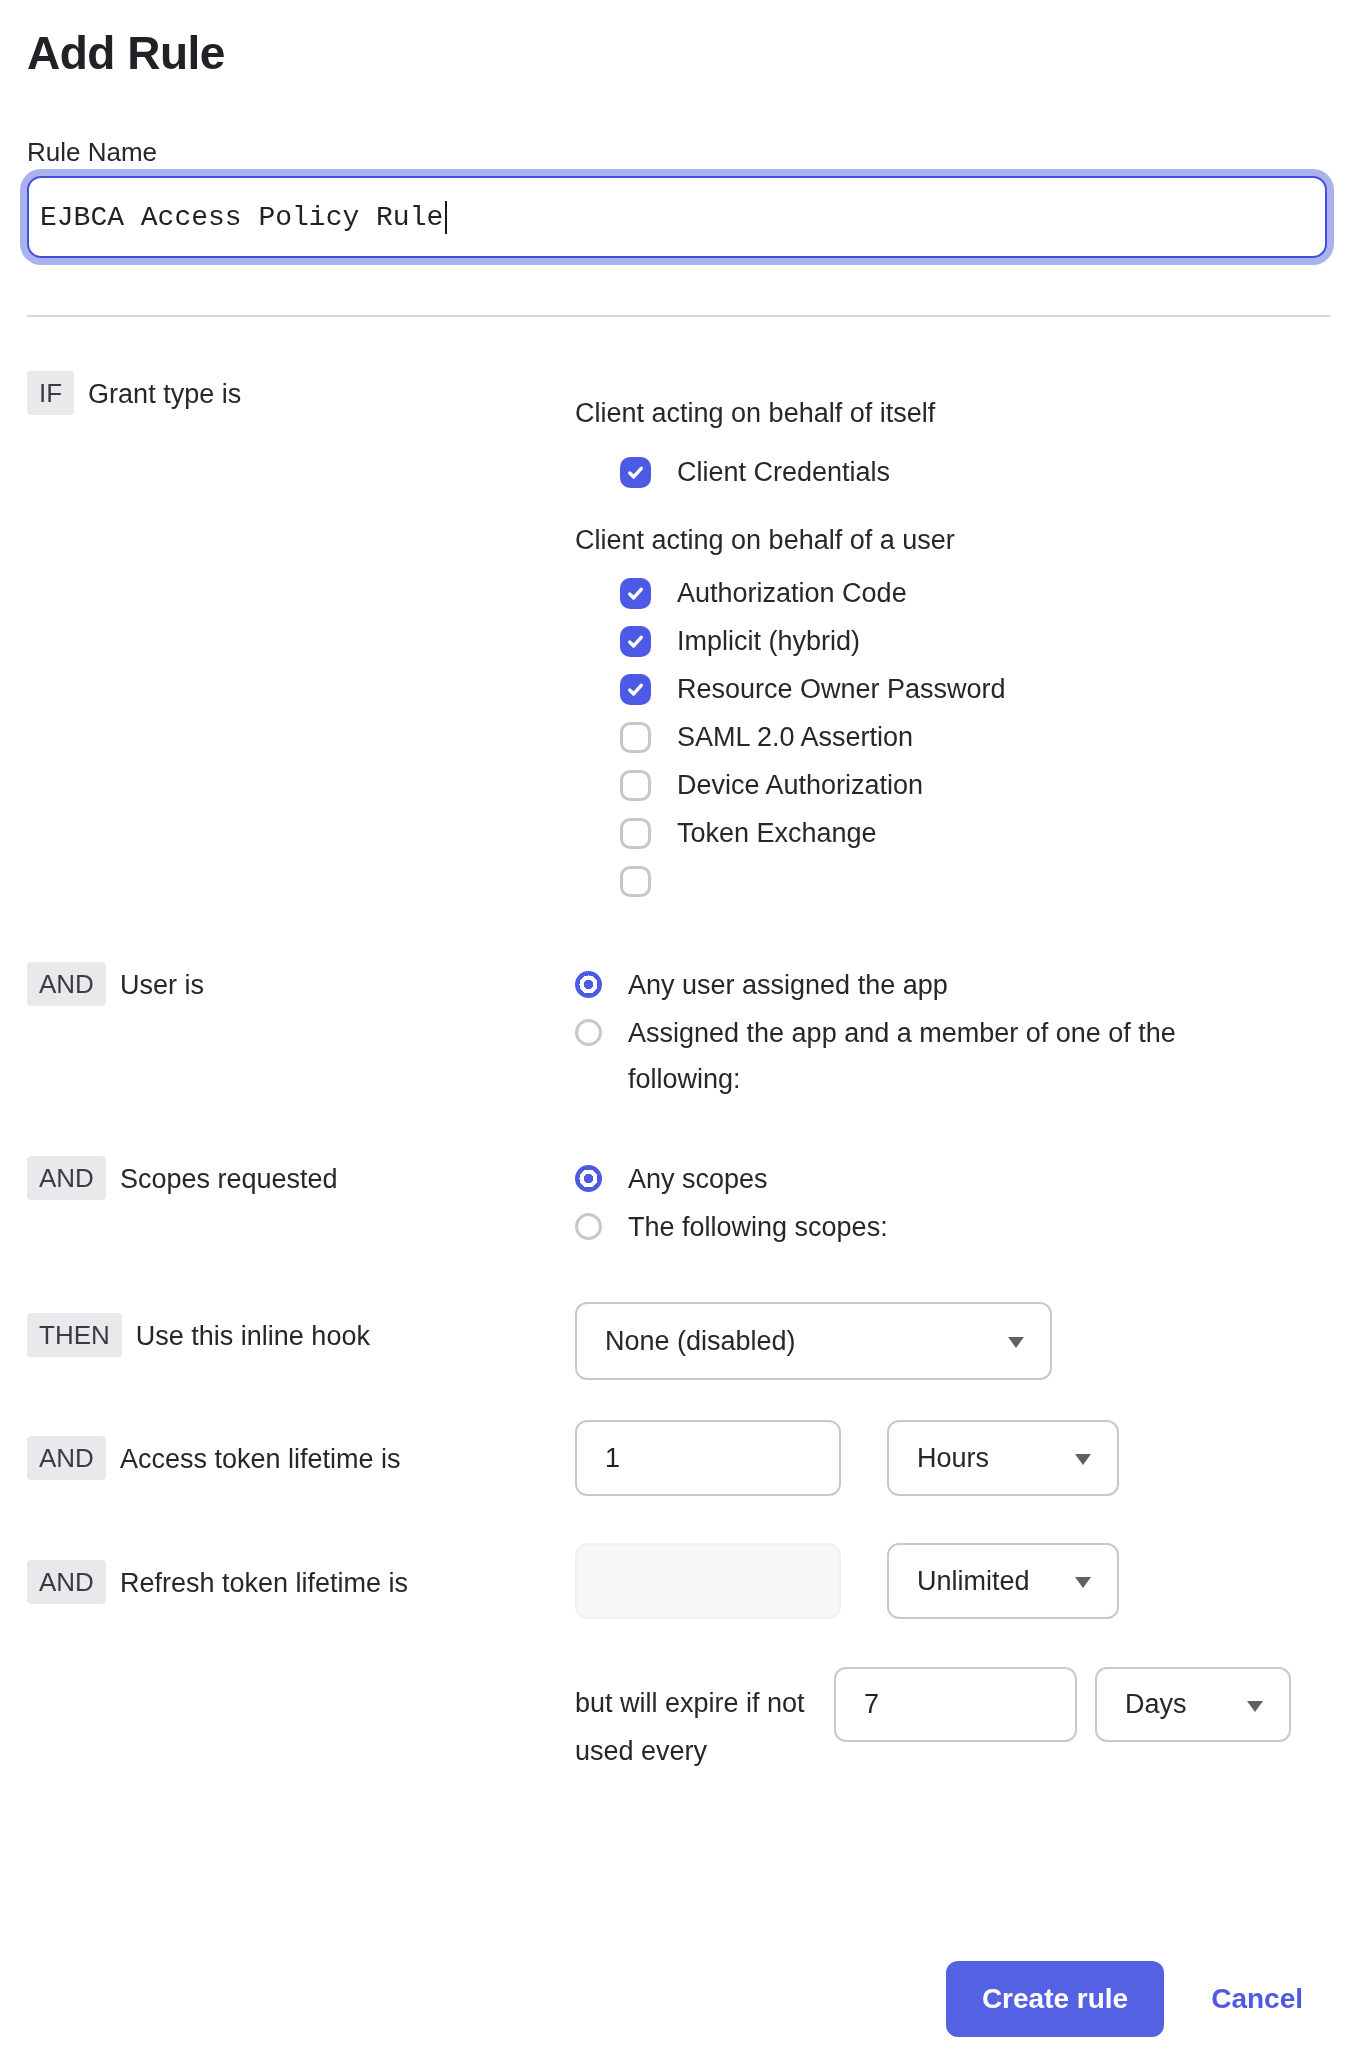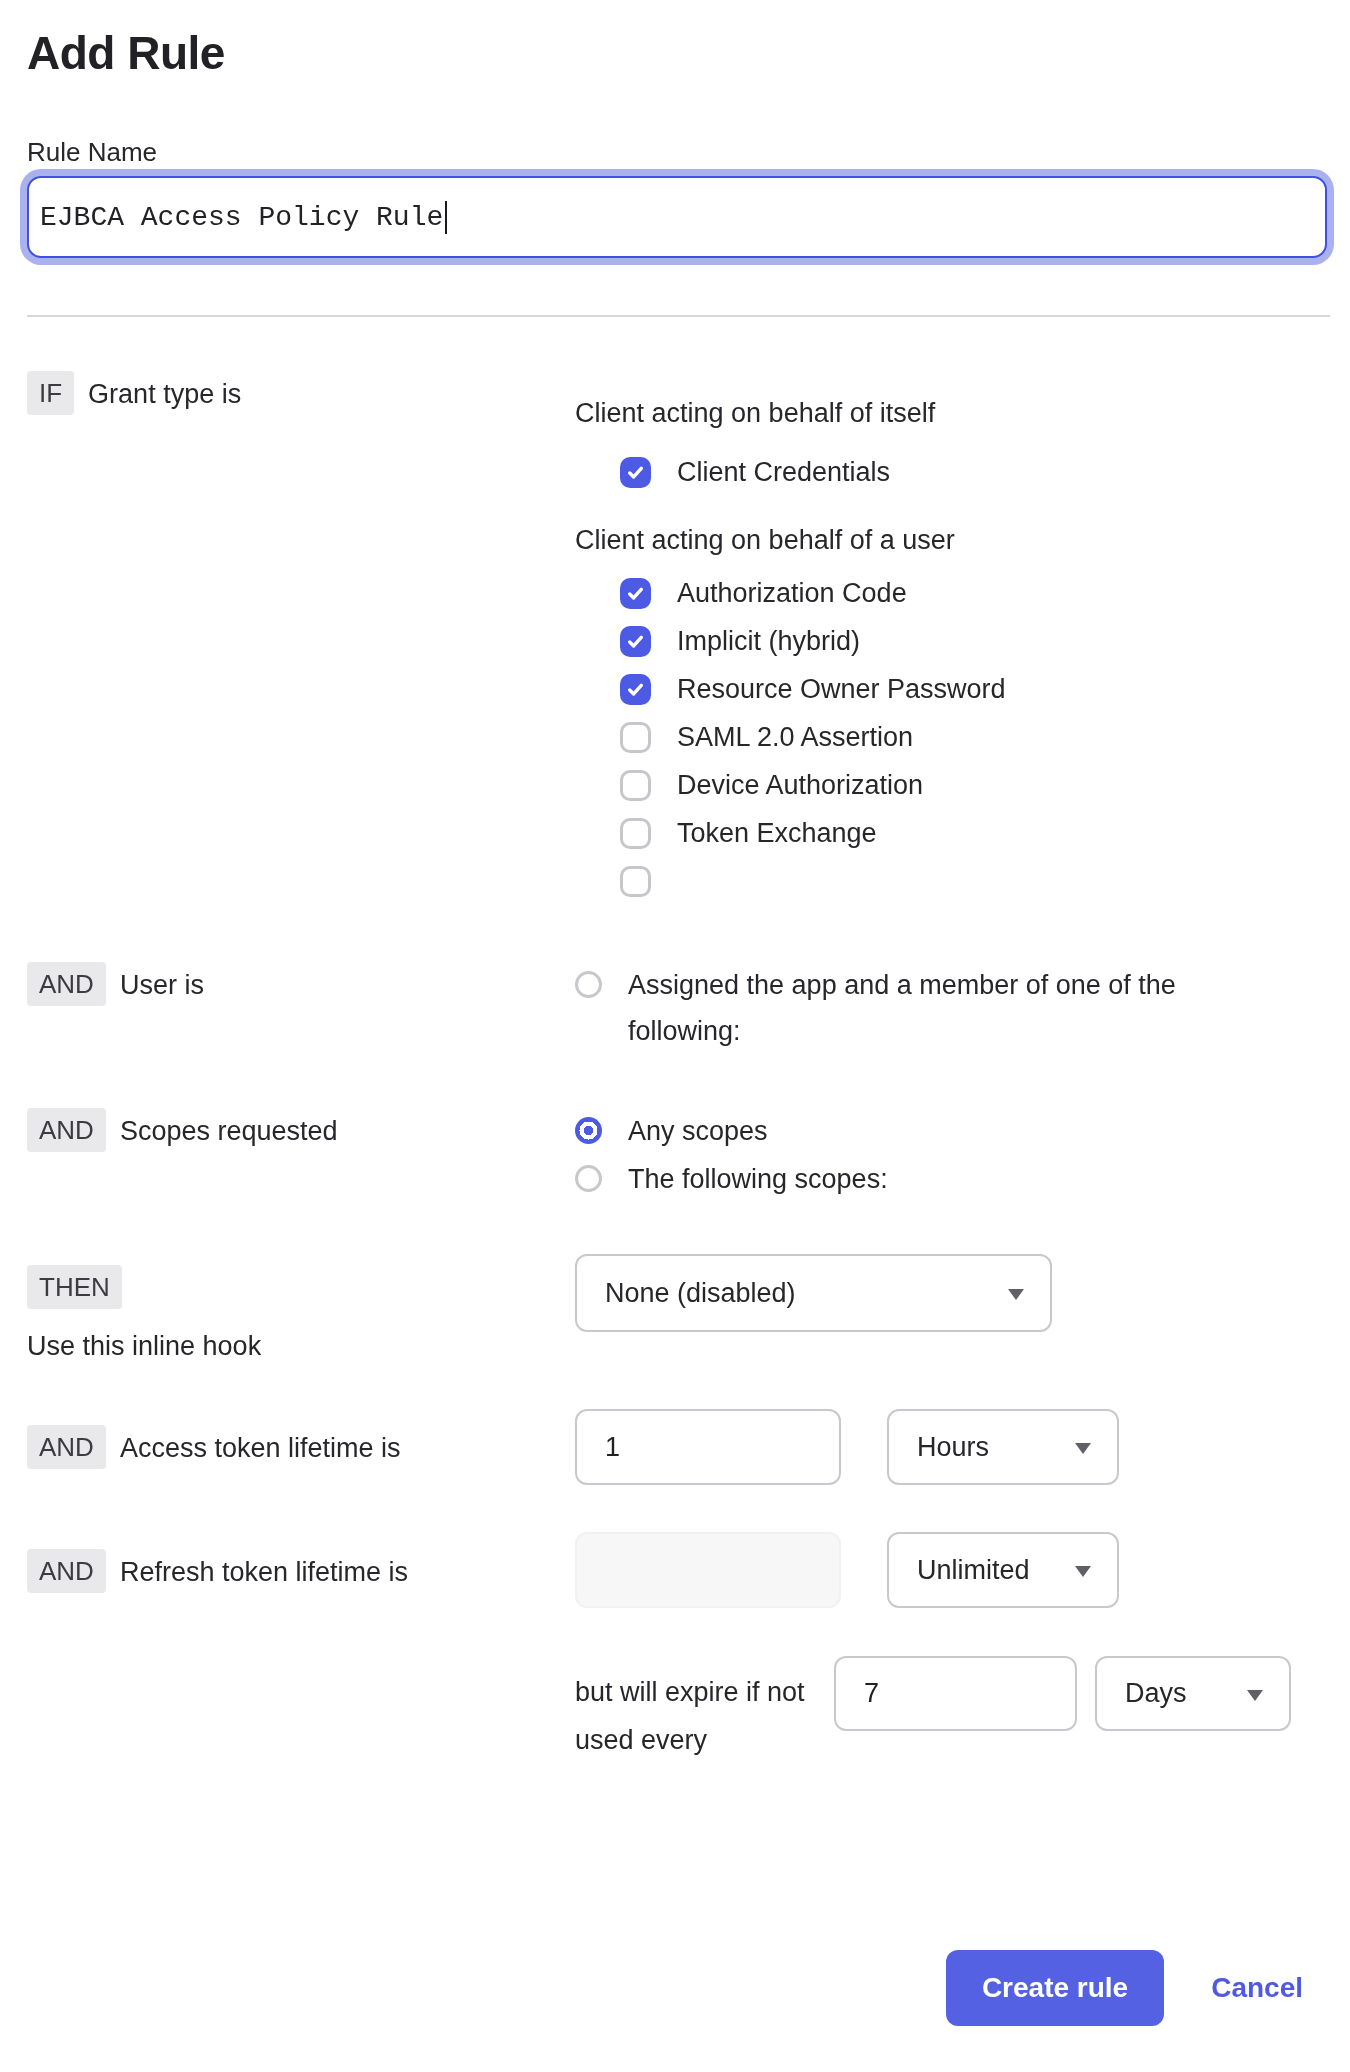--- a/index.html
+++ b/index.html
@@ -41,21 +41,21 @@
   .checkbox.checked { background:#4d5ae4; display:flex; align-items:center; justify-content:center; }
   .checkbox.unchecked { background:#fff; border:3px solid #c6c6cb; }
   .opt-label { font-size:27px; line-height:46px; max-width:620px; }
 
   .radio-row { display:flex; align-items:flex-start; gap:26px; margin-bottom:2px; min-height:46px; }
   .radio { width:27px; height:27px; border-radius:50%; flex:0 0 auto; margin-top:9px; }
   .radio.selected { background:radial-gradient(circle,#4d5ae4 0 4.5px,#ffffff 4.5px 9px,#4d5ae4 9px 14px); }
   .radio.unselected { background:#fff; border:3px solid #c8c8cc; }
   .radio-label { font-size:27px; line-height:46px; max-width:585px; }
 
-  .pt11 { padding-top:11px;flex-direction:column; } .pt16 { padding-top:16px; } .pt17 { padding-top:17px; }
+  .pt11 { padding-top:11px; } .pt16 { padding-top:16px; } .pt17 { padding-top:17px; }
 
   .selectbox { position:relative; background:#fff; border:2px solid #c9c9cd; border-radius:12px;
     display:flex; align-items:center; padding-left:28px; font-size:27px; color:#26262b; }
   .selectbox .tri { position:absolute; right:26px; top:50%; margin-top:-4px; width:0; height:0;
     border-left:8px solid transparent; border-right:8px solid transparent; border-top:11px solid #606066; }
   .sel-hook { width:477px; height:78px; }
   .sel-unit { width:232px; height:76px; }
   .sel-days { width:196px; height:75px; }
 
   .textbox { background:#fff; border:2px solid #c9c9cd; border-radius:12px;
@@ -151,20 +151,24 @@
   </div>
 </div>
 
 <div class="section sec2">
   <div class="cond">
     <span class="badge">AND</span>
     <span class="cond-label">User is</span>
   </div>
   <div>
     <div class="radio-row">
+      <span class="radio selected"></span>
+      <span class="radio-label">Any user assigned the app</span>
+    </div>
+    <div class="radio-row">
       <span class="radio unselected"></span>
       <span class="radio-label">Assigned the app and a member of one of the following:</span>
     </div>
   </div>
 </div>
 
 <div class="section sec3">
   <div class="cond">
     <span class="badge">AND</span>
     <span class="cond-label">Scopes requested</span>

